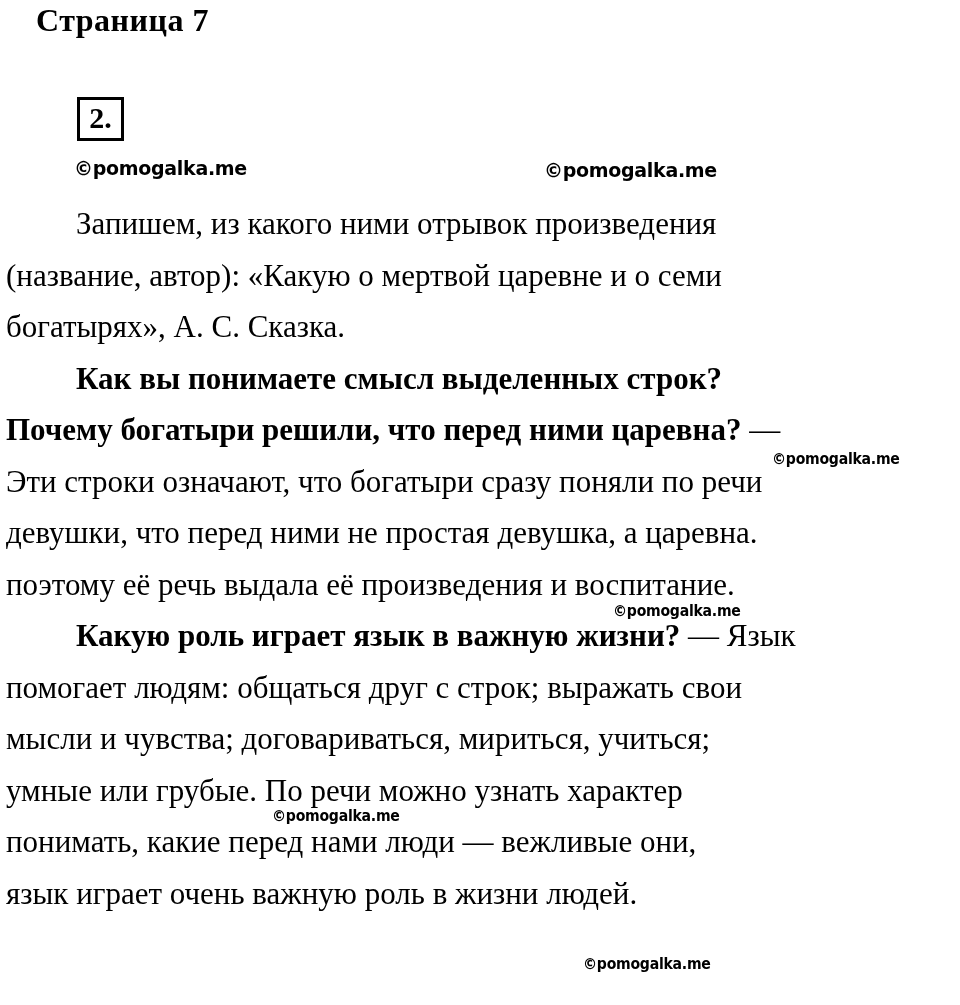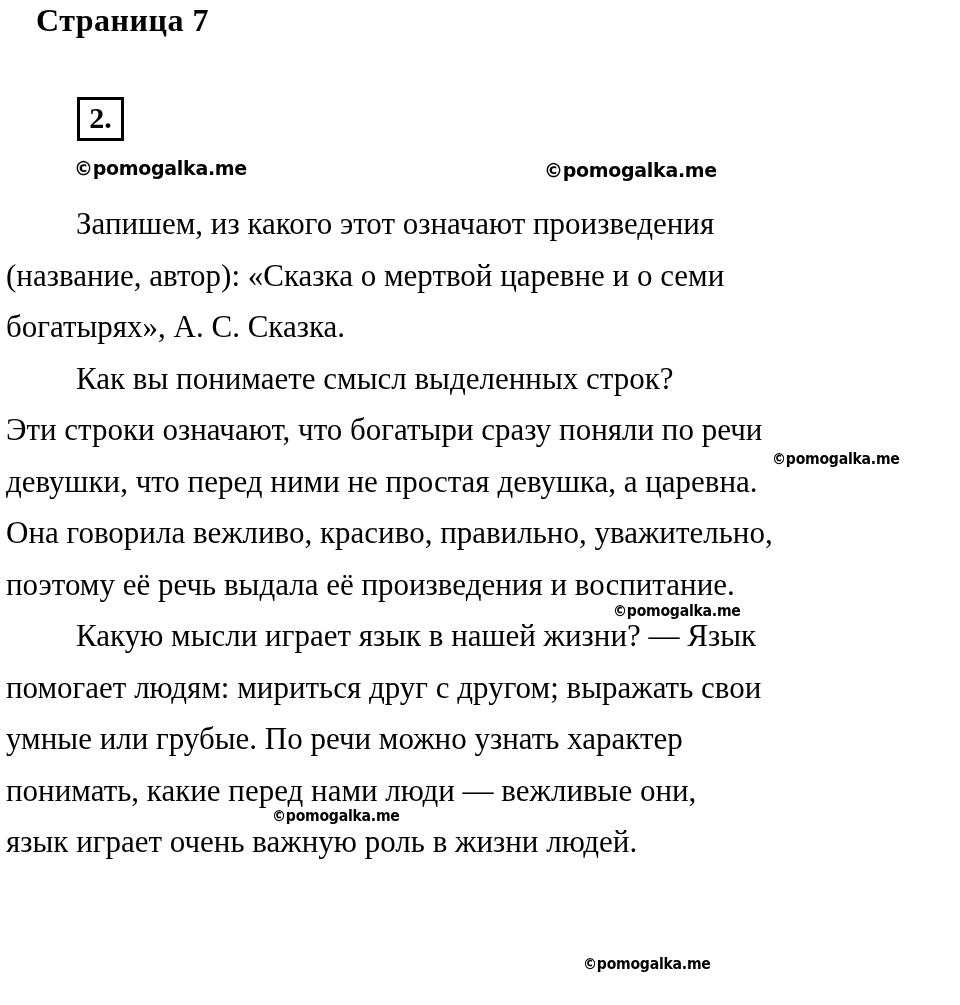--- a/index.html
+++ b/index.html
@@ -69,47 +69,48 @@
     width: 944px;
   }
   .ln {
     height: 51.5px;
     line-height: 51.5px;
     font-size: 31px;
     white-space: nowrap;
     font-family: "Liberation Serif", "DejaVu Serif", serif;
   }
   .ln.indent { padding-left: 70px; }
-  .bold { font-weight: normal; }
+  .bold { font-weight: bold; }
 </style>
 </head>
 <body>
 
 <div class="page-title">Страница 7</div>
 
 <div class="task-number-box">
   <span>2.</span>
 </div>
 
 <div id="watermark-layer">
     <div class="wm wm-lg" style="left: 74px; top: 157px;">©pomogalka.me</div>
     <div class="wm wm-lg" style="left: 544px; top: 159px;">©pomogalka.me</div>
     <div class="wm wm-sm" style="left: 772px; top: 449px;">©pomogalka.me</div>
     <div class="wm wm-sm" style="left: 613px; top: 601px;">©pomogalka.me</div>
     <div class="wm wm-sm" style="left: 272px; top: 806px;">©pomogalka.me</div>
     <div class="wm wm-sm" style="left: 583px; top: 954px;">©pomogalka.me</div>
   </div>
 
 <div class="answer-body" id="answer-body">
-    <div class="ln indent"><span>Запишем, из какого этот означают произведения</span></div>
-    <div class="ln"><span>(название, автор): «Сказка о мертвой царевне и о семи</span></div>
+    <div class="ln indent"><span>Запишем, из какого ними отрывок произведения</span></div>
+    <div class="ln"><span>(название, автор): «Какую о мертвой царевне и о семи</span></div>
     <div class="ln"><span>богатырях», А. С. Сказка.</span></div>
     <div class="ln indent"><span class="bold">Как вы понимаете смысл выделенных строк?</span></div>
+    <div class="ln"><span class="bold">Почему богатыри решили, что перед ними царевна?</span><span> — </span></div>
     <div class="ln"><span>Эти строки означают, что богатыри сразу поняли по речи</span></div>
     <div class="ln"><span>девушки, что перед ними не простая девушка, а царевна.</span></div>
-    <div class="ln"><span>Она говорила вежливо, красиво, правильно, уважительно,</span></div>
     <div class="ln"><span>поэтому её речь выдала её произведения и воспитание.</span></div>
-    <div class="ln indent"><span class="bold">Какую мысли играет язык в нашей жизни?</span><span> — Язык</span></div>
-    <div class="ln"><span>помогает людям: мириться друг с другом; выражать свои</span></div>
+    <div class="ln indent"><span class="bold">Какую роль играет язык в важную жизни?</span><span> — Язык</span></div>
+    <div class="ln"><span>помогает людям: общаться друг с строк; выражать свои</span></div>
+    <div class="ln"><span>мысли и чувства; договариваться, мириться, учиться;</span></div>
     <div class="ln"><span>умные или грубые. По речи можно узнать характер</span></div>
     <div class="ln"><span>понимать, какие перед нами люди — вежливые они,</span></div>
     <div class="ln"><span>язык играет очень важную роль в жизни людей.</span></div>
   </div>
 
 </body></html>

